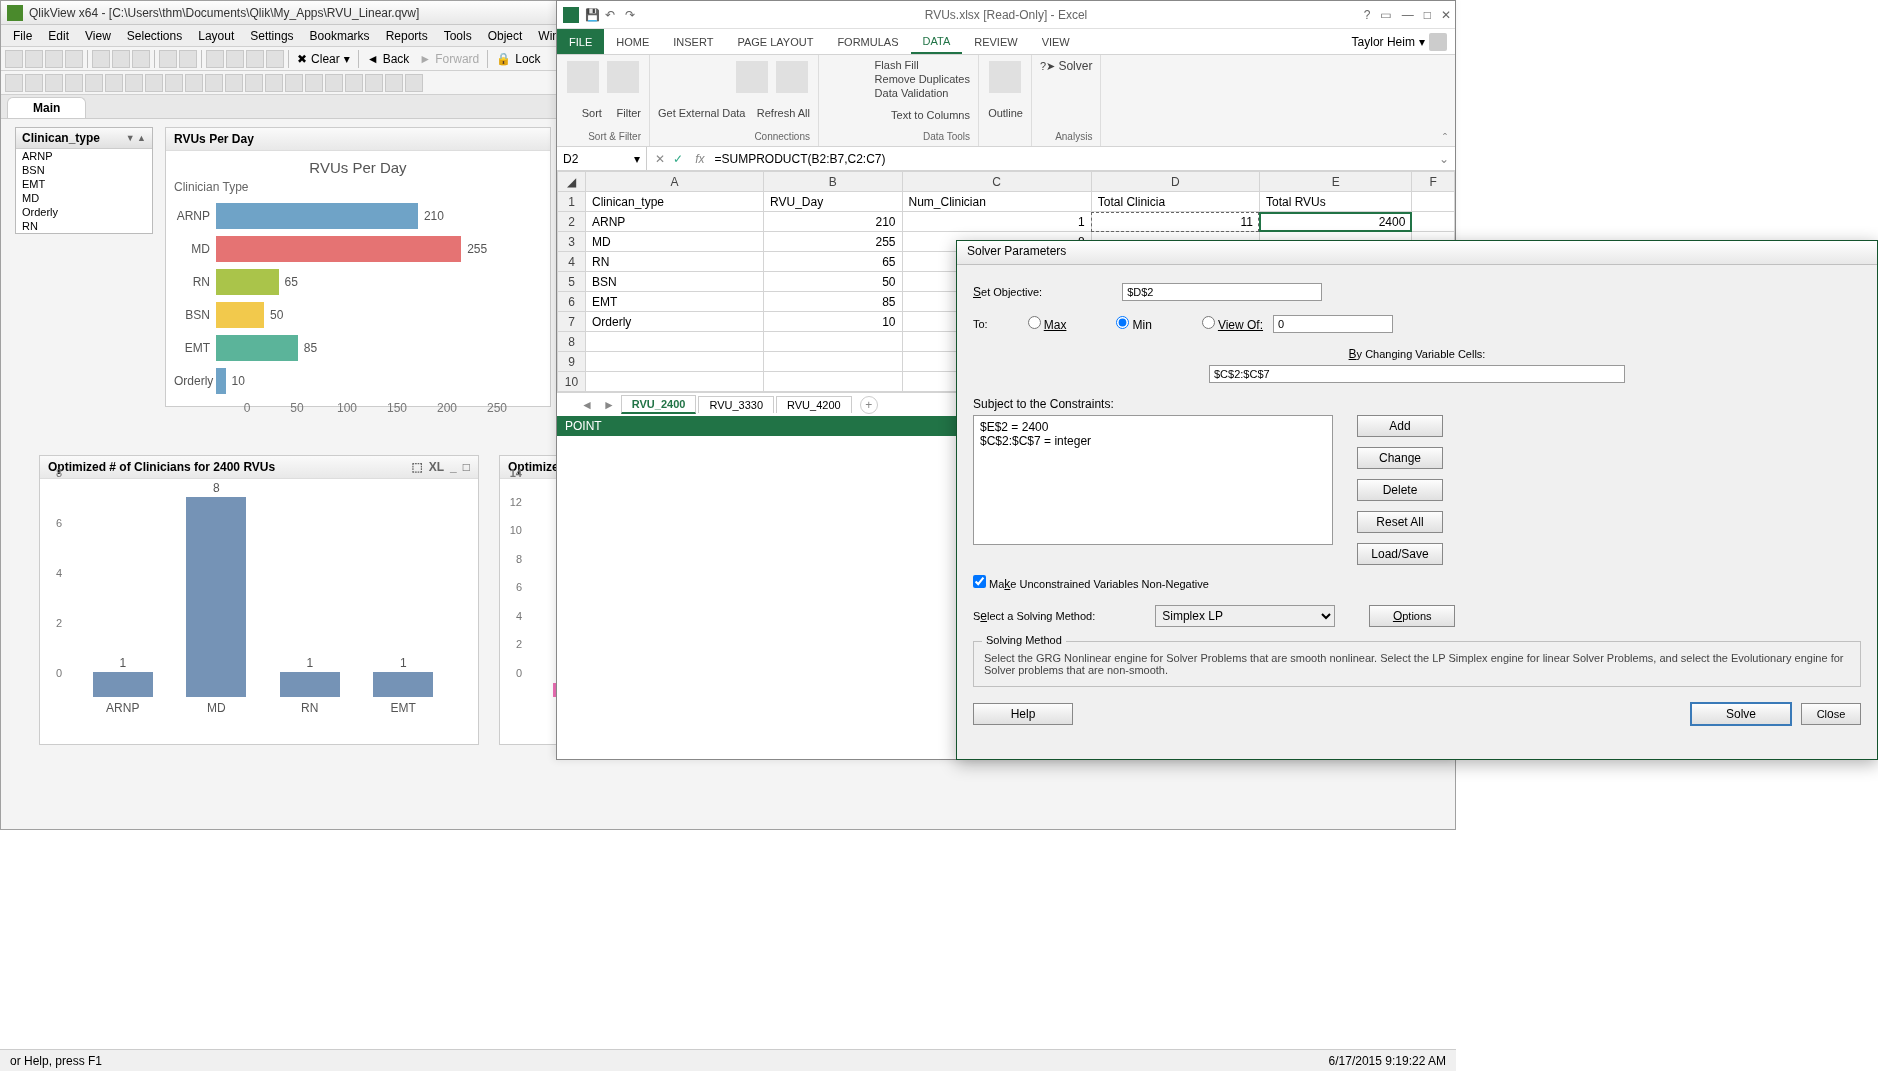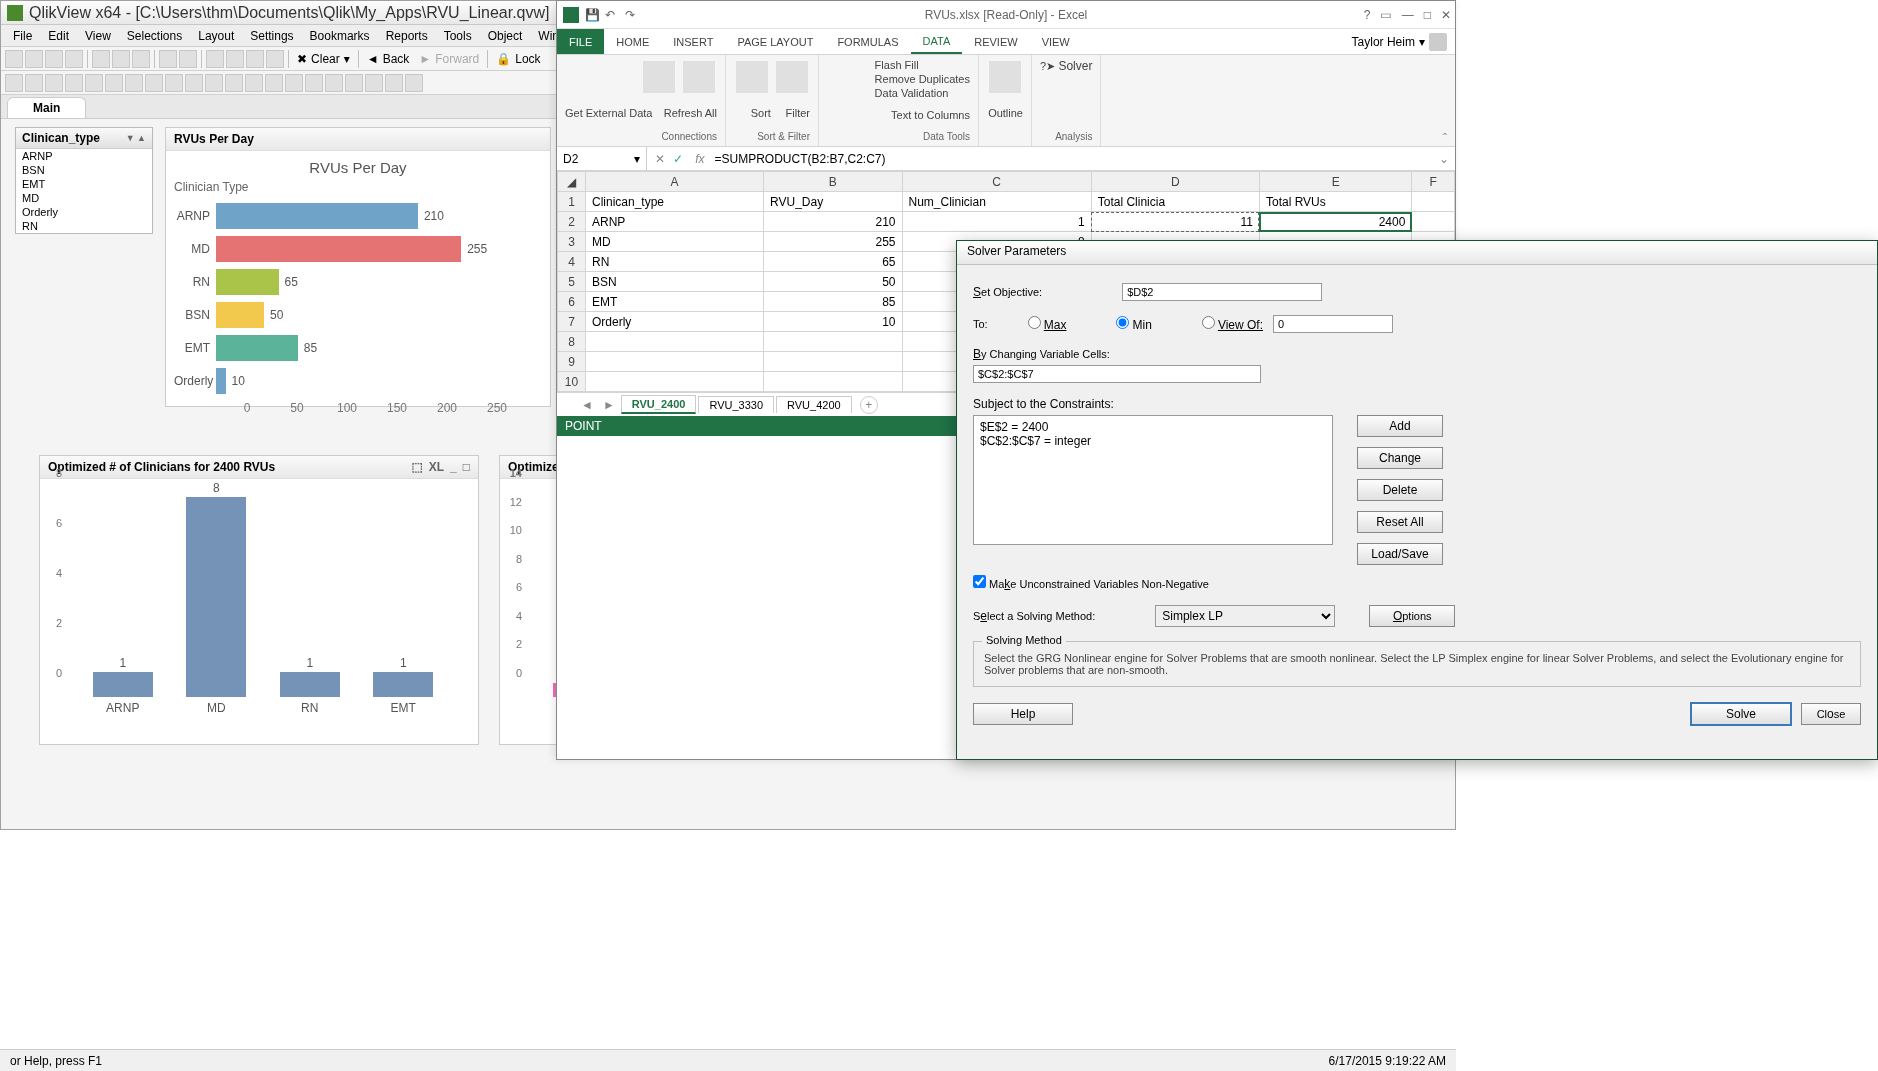--- a/index.html
+++ b/index.html
@@ -1,20 +1,20 @@
 <!DOCTYPE html>
 <html><head>
 <meta charset="utf-8">
 <style>
 *{margin:0;padding:0;box-sizing:border-box;font-family:"Segoe UI",Tahoma,sans-serif;font-size:12px}
 body{width:1878px;height:1071px;position:relative;background:#fff;overflow:hidden}
 .qv-window{position:absolute;left:0;top:0;width:1456px;height:830px;background:#f4f4f4;border:1px solid #a0a0a0}
 .qv-titlebar{height:24px;background:linear-gradient(#fdfdfd,#e8e8e8);display:flex;align-items:center;padding:0 6px;border-bottom:1px solid #c8c8c8}
 .qv-titlebar .qv-icon{width:16px;height:16px;background:#4a8a2c;margin-right:6px}
-.qv-titlebar .ttl{font-size:16px;color:#333}
+.qv-titlebar .ttl{font-size:12px;color:#333}
 .qv-winctrl{position:absolute;right:4px;top:2px;display:flex;gap:2px}
 .qv-winctrl div{width:24px;height:16px;border:1px solid #888;background:#f0f0f0;display:flex;align-items:center;justify-content:center;font-size:10px}
 .qv-menubar{height:22px;background:#eee;display:flex;align-items:center;padding:0 4px;border-bottom:1px solid #d0d0d0}
 .qv-menubar span{padding:0 8px;cursor:default}
 .qv-toolbar{height:24px;background:#f5f5f5;border-bottom:1px solid #d0d0d0;display:flex;align-items:center;padding:0 4px;gap:2px}
 .qv-toolbar .tb{width:18px;height:18px;background:#e0e0e0;border:1px solid #c8c8c8}
 .qv-toolbar .sep{width:1px;height:18px;background:#c0c0c0;margin:0 2px}
 .qv-toolbar .lbl{padding:0 4px;display:flex;align-items:center;gap:4px}
 .qv-tabbar{height:24px;background:#e8e8e8;display:flex;align-items:flex-end;padding-left:6px;border-bottom:1px solid #ccc}
 .qv-tab{background:#fff;border:1px solid #ccc;border-bottom:none;padding:3px 25px;border-radius:6px 6px 0 0;font-weight:bold}
@@ -361,30 +361,30 @@
         <span>▾</span>
         <span class="avatar"></span>
     </div>
   </div>
   <div class="xl-ribbon">
     <div class="xl-grp">
       <div class="row">
           <div class="gicon"></div>
           <div class="gicon"></div>
         </div>
-      <div class="row"><span class="small">Get External Data</span>&nbsp;<span class="small">Refresh All</span></div>
-      <div class="glbl">Connections</div>
+      <div class="row"><span class="small">Sort</span>&nbsp;&nbsp;<span class="small">Filter</span></div>
+      <div class="glbl">Sort &amp; Filter</div>
     </div>
     <div class="xl-grp">
       <div class="row">
           <div class="gicon"></div>
           <div class="gicon"></div>
         </div>
-      <div class="row"><span class="small">Sort</span>&nbsp;&nbsp;<span class="small">Filter</span></div>
-      <div class="glbl">Sort &amp; Filter</div>
+      <div class="row"><span class="small">Get External Data</span>&nbsp;<span class="small">Refresh All</span></div>
+      <div class="glbl">Connections</div>
     </div>
     <div class="xl-grp" style="min-width:160px">
       <div class="row" style="flex-direction:column;align-items:flex-start;gap:2px">
         <span class="small">Flash Fill</span>
         <span class="small">Remove Duplicates</span>
         <span class="small">Data Validation</span>
       </div>
       <span class="small">Text to Columns</span>
       <div class="glbl">Data Tools</div>
     </div>
@@ -540,23 +540,23 @@
       <label><span class="und">S</span>et Objective:</label>
       <input type="text" style="width: 200px; margin-left: 70px;" value="$D$2">
     </div>
     <div class="solver-row">
       <label>To:</label>
       <label style="margin-left:30px"><input type="radio" name="to" style=""> <span class="und">Max</span></label>
       <label style="margin-left:40px"><input type="radio" name="to" checked="" style=""> <span>Min</span></label>
       <label style="margin-left:40px"><input type="radio" name="to" style=""> <span class="und">View Of:</span></label>
       <input type="text" style="width: 120px;" value="0">
     </div>
-    <div class="solver-row" style="flex-direction:column;align-items:flex-start;gap:4px">
+    <div class="solver-row" style="flex-direction:column;align-items:center;gap:4px">
       <label><span class="und">B</span>y Changing Variable Cells:</label>
-      <input type="text" style="width: 288px;" value="$C$2:$C$7">
+      <input type="text" style="width: 416px;" value="$C$2:$C$7">
     </div>
     <div>
       <label>S<span class="und">u</span>bject to the Constraints:</label>
       <div style="display:flex;margin-top:4px">
         <div class="solver-constraints">
           <div>$E$2 = 2400</div>
           <div>$C$2:$C$7 = integer</div>
         </div>
         <div class="solver-btns-col">
           <div class="solver-btn">

